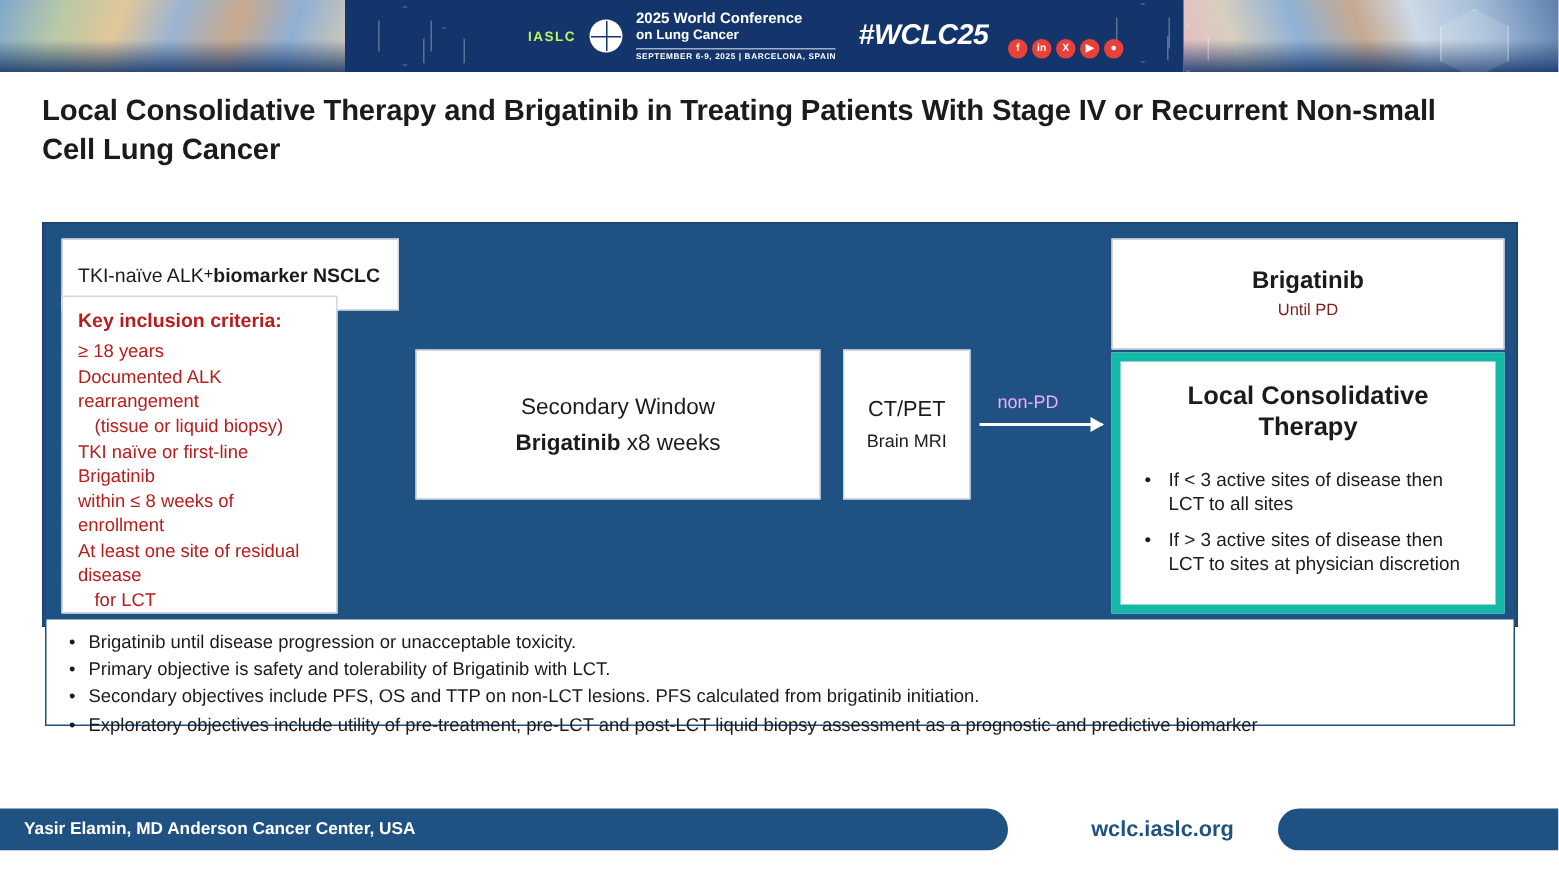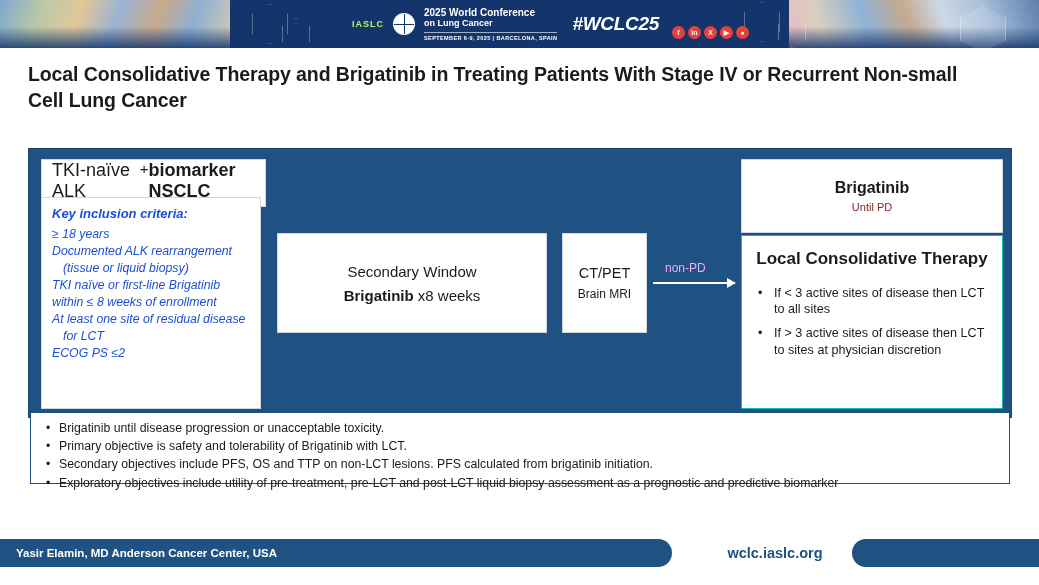--- a/index.html
+++ b/index.html
@@ -160,36 +160,36 @@
     position: absolute;
     background: #ffffff;
     box-sizing: border-box;
   }
 
   
   .crit-head {
     left: 12px; top: 10px;
     width: 225px; height: 48px;
     display: flex;
+    align-items: center;
     padding-left: 10px;
-    font-size: 18px;
+    font-size: 13px;
     color: #1b1b1b;
     border: 1px solid #cfd6de;
   }
   .crit-head b { font-weight: bold; }
 
   .crit-body {
     left: 12px; top: 48px;
-    width: 220px; height: 212px;
+    width: 184px; height: 212px;
     padding: 8px 10px;
     font-size: 12.3px;
-    color: #1d4ed8;
+    color: #b91c1c;
     line-height: 1.30;
     border: 1px solid #cfd6de;
-    font-style: italic;
   }
   .crit-body .crit-title {
     font-weight: bold;
     margin-bottom: 4px;
     font-size: 13px;
   }
   .crit-body ul {
     margin: 0; padding: 0;
     list-style: none;
   }
@@ -258,21 +258,21 @@
     gap: 4px;
     border: 1px solid #cfd6de;
   }
   .brig .l1 { font-size: 16px; font-weight: bold; color: #1b1b1b; }
   .brig .l2 { font-size: 11px; color: #7f1d1d; }
 
   .lct {
     left: 712px; top: 86px;
     width: 262px; height: 174px;
     padding: 12px 12px 10px 12px;
-    border: 1px solid #14b8a6;
+    border: 6px solid #14b8a6;
   }
   .lct .lct-title {
     text-align: center;
     font-size: 17px;
     font-weight: bold;
     color: #1b1b1b;
     line-height: 1.25;
     margin-bottom: 16px;
   }
   .lct ul {

